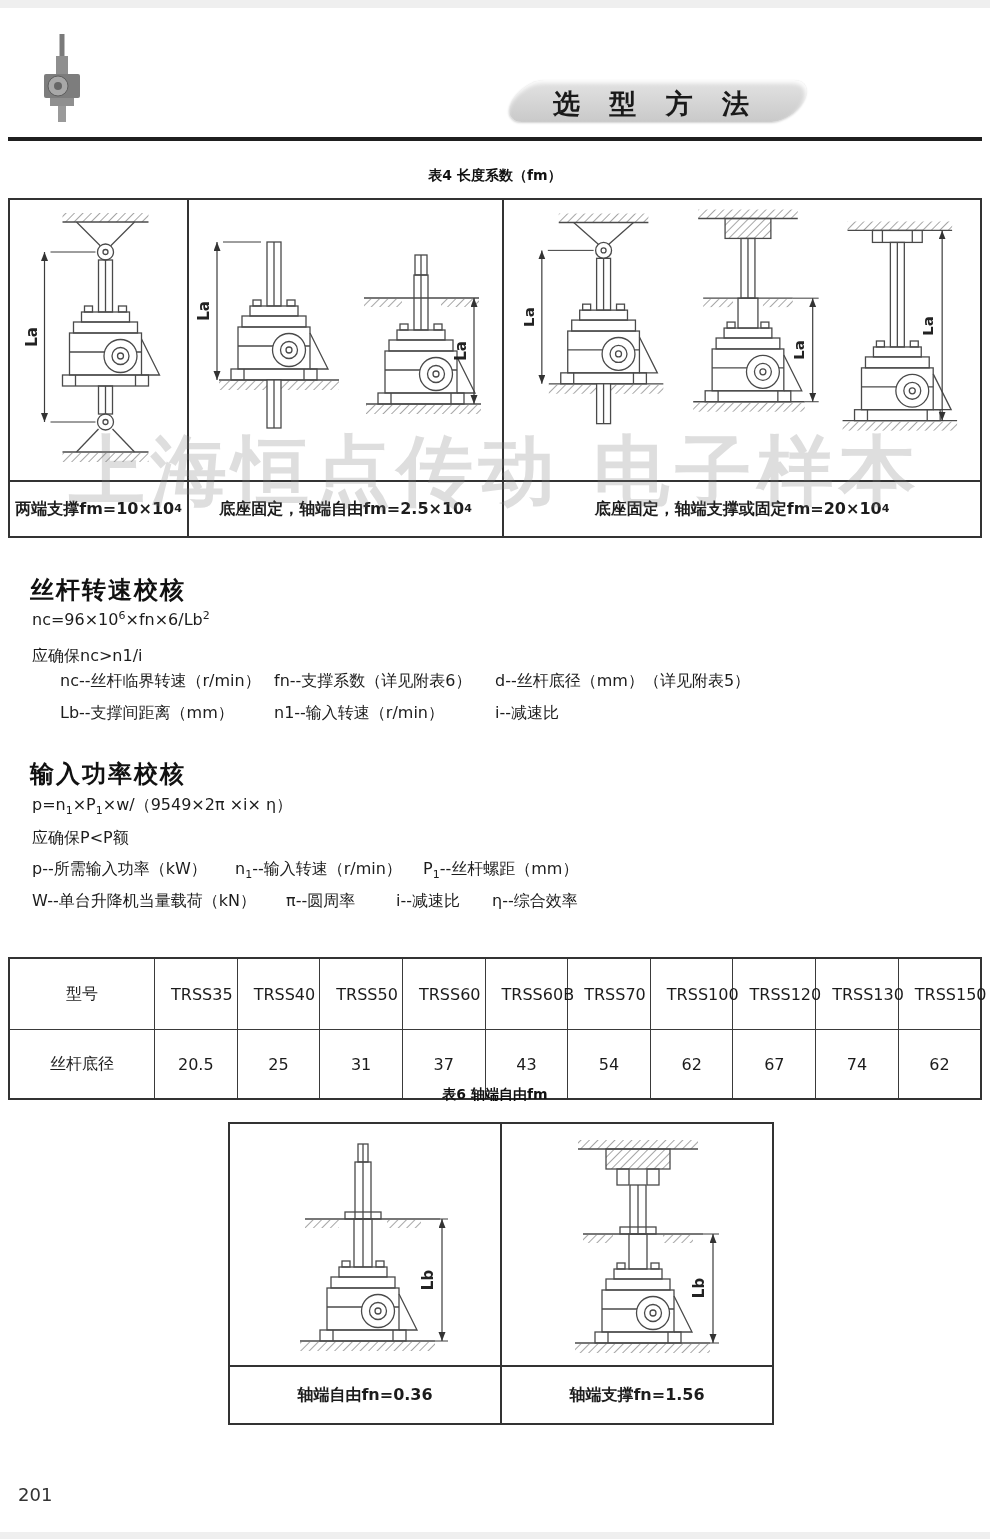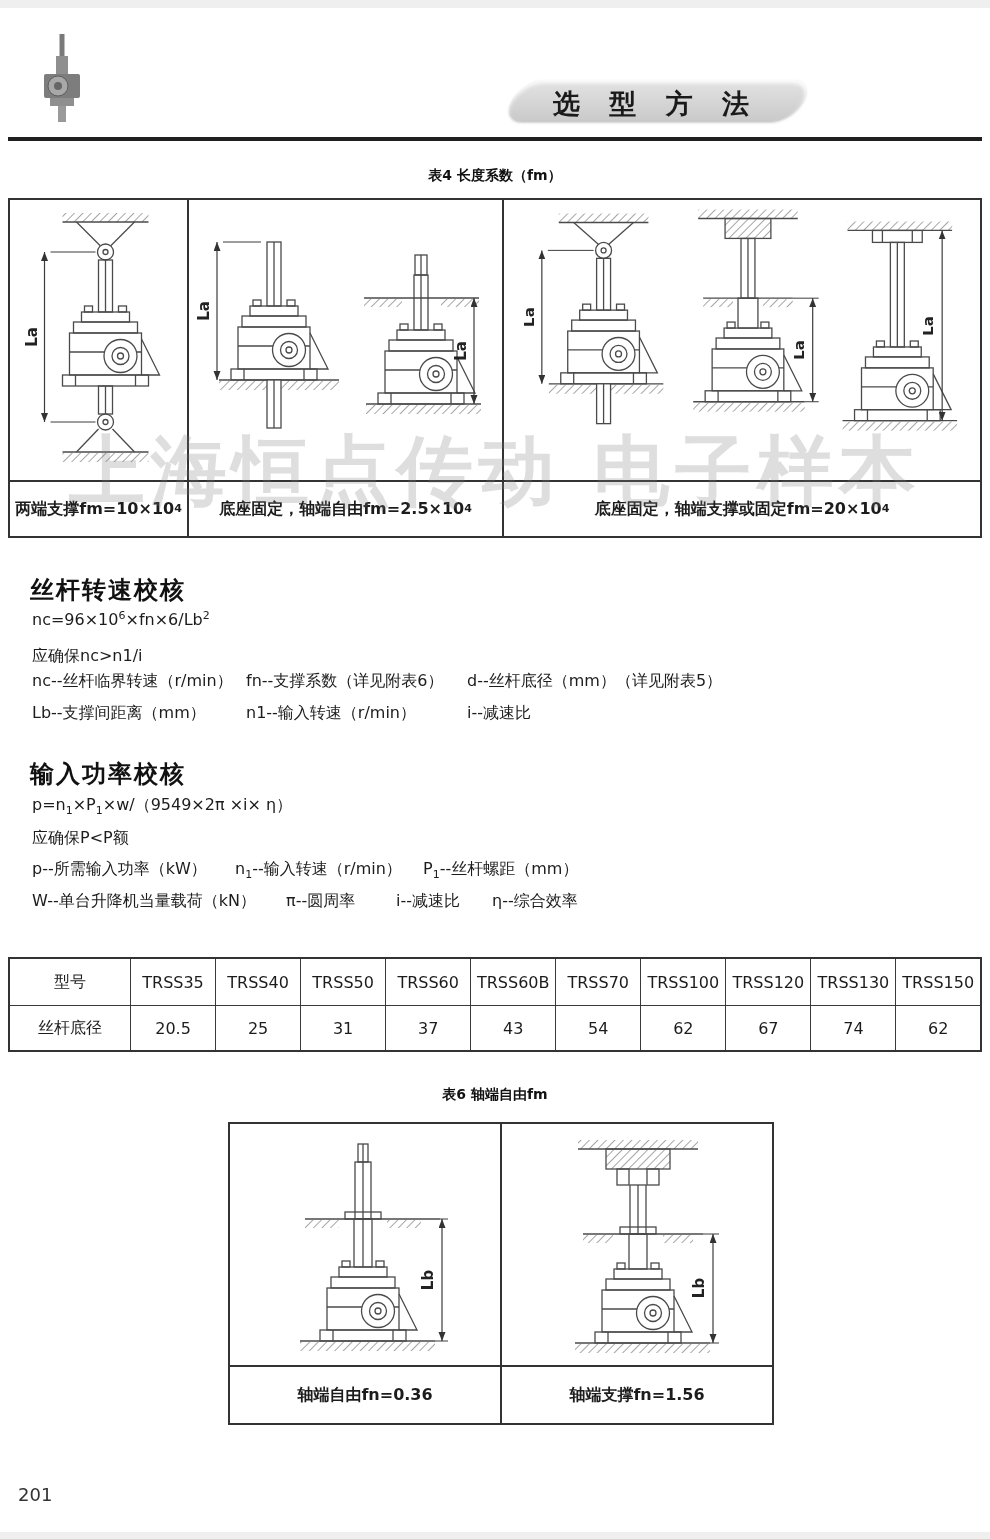--- a/index.html
+++ b/index.html
@@ -49,36 +49,36 @@
     position:absolute;left:50%;transform:translateX(-50%);top:421px;z-index:6;
     font-size:76px;font-weight:600;letter-spacing:6px;white-space:nowrap;
     color:rgba(125,125,125,0.25);pointer-events:none;
   }
 
   
   .h2{position:absolute;left:10px;font-size:24px;font-weight:bold;letter-spacing:2px;color:#111;white-space:nowrap;margin-left:20px;}
   .fline{position:absolute;left:32px;font-size:16px;white-space:nowrap;}
   .defrow{position:absolute;left:32px;display:flex;font-size:16px;white-space:nowrap;}
   .defrow span.ditem{display:inline-block;}
-  .r-sp > .ditem:nth-child(1){min-width:214px;}
+  .r-sp > .ditem:nth-child(1){min-width:214px;margin-left:28px;}
   .r-sp > .ditem:nth-child(2){min-width:221px;}
   .r-pw1 > .ditem:nth-child(1){min-width:203px;}
   .r-pw1 > .ditem:nth-child(2){min-width:188px;}
   .r-pw2 > .ditem:nth-child(1){min-width:254px;}
   .r-pw2 > .ditem:nth-child(2){min-width:110px;}
   .r-pw2 > .ditem:nth-child(3){min-width:96px;}
 
   
   table.t5{
     position:absolute;left:8px;top:957px;width:974px;border-collapse:collapse;
     border:2px solid #333;table-layout:fixed;background:#fff;
   }
   table.t5 td{
     border:1.5px solid #3a3a3a;text-align:center;font-size:16px;color:#1c1c1c;
-    height:36px;padding:4px;white-space:nowrap;
+    height:36px;padding:16px;white-space:nowrap;
   }
   table.t5 tr.hd td{height:38px;}
   table.t5 td.c0{width:112px;}
 
   
   .t6{
     position:absolute;left:228px;top:1122px;width:546px;height:303px;box-sizing:border-box;
     border:2px solid #333;display:flex;background:#fff;
   }
   .t6col{position:relative;display:flex;flex-direction:column;box-sizing:border-box;flex:1;}

